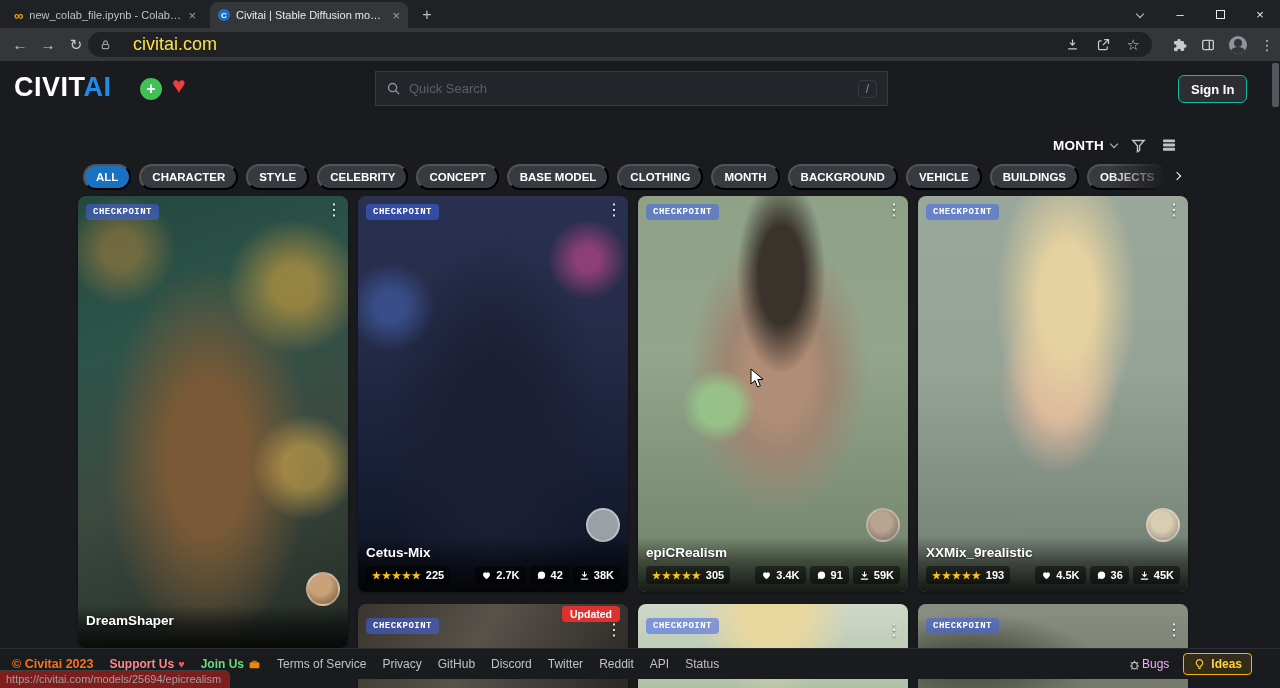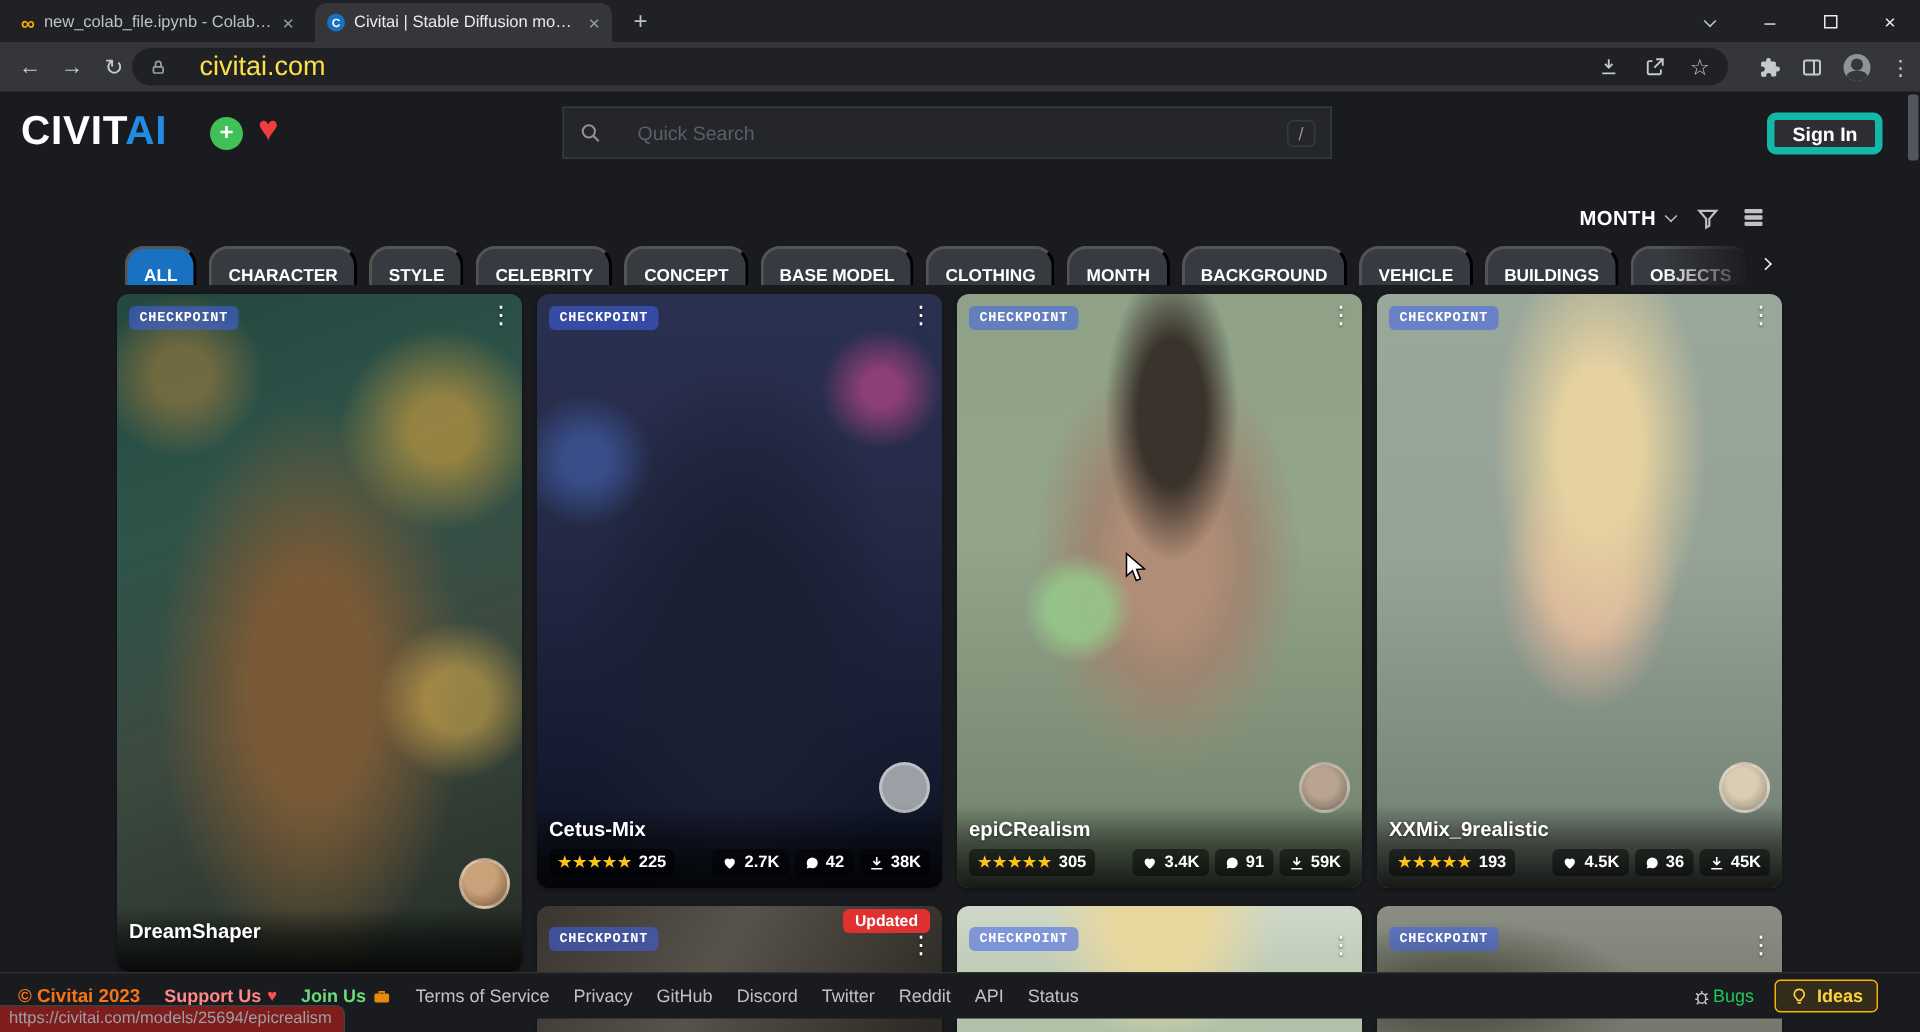--- a/index.html
+++ b/index.html
@@ -32,38 +32,38 @@
   .tb-avatar { width:18px; height:18px; border-radius:50%; background:#8f939a; position:relative; overflow:hidden; }
   .tb-avatar::before { content:""; position:absolute; left:5px; top:3px; width:8px; height:8px; border-radius:50%; background:#35363a; }
   .tb-avatar::after { content:""; position:absolute; left:2px; top:11px; width:14px; height:8px; border-radius:50% 50% 0 0; background:#35363a; }
   .menu-dots { color:#c7cacd; font-size:14px; }
 
   
   .logo { position:absolute; left:14px; top:72px; font-size:27px; font-weight:800; letter-spacing:.5px; color:#fff; }
   .logo .accent { color:#228be6; }
   .add-btn { position:absolute; left:140px; top:78px; width:22px; height:22px; border-radius:50%; background:#40c057; color:#fff; font-size:16px; font-weight:700; display:flex; align-items:center; justify-content:center; }
   .fav-heart { position:absolute; left:172px; top:72px; font-size:23px; color:#f03e3e; }
-  .search-bar { position:absolute; left:375px; top:71px; width:513px; height:35px; background:#25262b; border:1px solid #373a40; border-radius:0; display:flex; align-items:center; padding:0 10px; gap:24px; }
+  .search-bar { position:absolute; left:375px; top:71px; width:513px; height:35px; background:#25262b; border:1px solid #373a40; border-radius:0; display:flex; align-items:center; padding:0 10px; gap:8px; }
   .search-bar input { flex:1; background:transparent; border:none; outline:none; color:#e8eaed; font-size:13px; font-family:"Liberation Sans",sans-serif; }
   .search-bar input::placeholder { color:#5c5f66; }
   .kbd { border:1px solid #373a40; border-radius:4px; color:#909296; font-size:12px; padding:1px 7px; }
-  .signin-btn { position:absolute; left:1178px; top:75px; height:28px; padding:0 12px; background:#2c2e33; border:5px solid #14b8a6; border-radius:6px; color:#fff; font-size:13px; font-weight:600; display:flex; align-items:center; }
+  .signin-btn { position:absolute; left:1178px; top:75px; height:28px; padding:0 12px; background:#2c2e33; border:1px solid #14b8a6; border-radius:6px; color:#fff; font-size:13px; font-weight:600; display:flex; align-items:center; }
 
   
   .nav-row { position:absolute; left:88px; top:132px; height:26px; display:flex; align-items:center; gap:18px; }
   .nav-tab { color:#c1c2c5; font-size:13.5px; }
   .nav-tab.active { background:#373a40; color:#fff; padding:5px 11px; border-radius:6px; font-weight:600; }
   .sort { display:flex; align-items:center; gap:7px; color:#fff; font-weight:700; font-size:13.5px; letter-spacing:.3px; margin-left:8px; }
   .sort .chev, .period .chev { color:#c1c2c5; margin-top:-3px; }
   .nav-right { position:absolute; right:102px; top:132px; height:26px; display:flex; align-items:center; gap:13px; }
   .period { display:flex; align-items:center; gap:7px; color:#fff; font-weight:700; font-size:13.5px; letter-spacing:.3px; }
 
   .chips-wrap { position:absolute; left:78px; top:164px; width:1110px; height:26px; overflow:hidden; }
   .chips { display:flex; gap:8px; padding-left:5px; }
-  .chip { flex:0 0 auto; height:40px; display:flex; align-items:center; padding:0 11px; border-radius:13px; background:#373a40; color:#fff; font-size:11.5px; font-weight:600; white-space:nowrap; }
+  .chip { flex:0 0 auto; height:26px; display:flex; align-items:center; padding:0 11px; border-radius:13px; background:#373a40; color:#fff; font-size:11.5px; font-weight:600; white-space:nowrap; }
   .chip.active { background:#1971c2; }
   .chips-fade { position:absolute; right:0; top:0; width:80px; height:26px; background:linear-gradient(to right, rgba(26,27,30,0), #1a1b1e 75%); }
   .chips-next { position:absolute; right:8px; top:9px; color:#fff; }
 
   
   .grid { position:absolute; left:78px; top:196px; width:1110px; display:flex; gap:10px; }
   .gcol { width:270px; display:flex; flex-direction:column; gap:12px; }
   .card { position:relative; width:270px; border-radius:8px; overflow:hidden; background:#25262b; box-shadow:0 1px 3px rgba(0,0,0,.4); }
   .h-tall { height:452px; } .h-main { height:396px; } .h-partial { height:150px; }
   .card-img { position:absolute; inset:0; }
@@ -118,21 +118,21 @@
   .sp { flex:1; }
 
   
   .footer { position:absolute; left:0; right:0; top:648px; height:31px; background:#1a1b1e; border-top:1px solid #2c2e33; display:flex; align-items:center; padding:0 12px; gap:16px; z-index:5; }
   .f-copy { color:#f97316; font-weight:700; font-size:12.5px; }
   .f-support { color:#ff8787; font-size:12px; font-weight:600; display:flex; align-items:center; gap:4px; }
   .f-support .mini-heart { color:#fa5252; font-size:11px; }
   .f-join { color:#69db7c; font-size:12px; font-weight:600; display:flex; align-items:center; gap:4px; }
   .f-link { color:#c1c2c5; font-size:12px; }
   .f-right { margin-left:auto; display:flex; align-items:center; gap:14px; padding-right:16px; }
-  .f-bugs { color:#22c55e; font-size:12px; display:flex; align-items:center; gap:1px; }
+  .f-bugs { color:#f0abfc; font-size:12px; display:flex; align-items:center; gap:1px; }
   .f-ideas { display:flex; align-items:center; gap:5px; border:1px solid #fab005; background:rgba(250,176,5,.12); color:#ffd43b; font-size:12px; font-weight:600; border-radius:4px; padding:3px 9px; }
 
   .status-bubble { position:absolute; left:0; bottom:0; background:#7f1d1d; border:1px solid #3c4043; border-left:none; border-bottom:none; border-radius:0 6px 0 0; color:#9aa0a6; font-size:11px; padding:2px 8px 3px 6px; z-index:9; }
 
   .scroll-thumb { position:absolute; right:1px; top:63px; width:7px; height:44px; background:#53565c; border-radius:2px; z-index:8; }
 
   .cursor { position:absolute; left:750px; top:368px; z-index:20; }
 </style>
 </head>
 <body>

